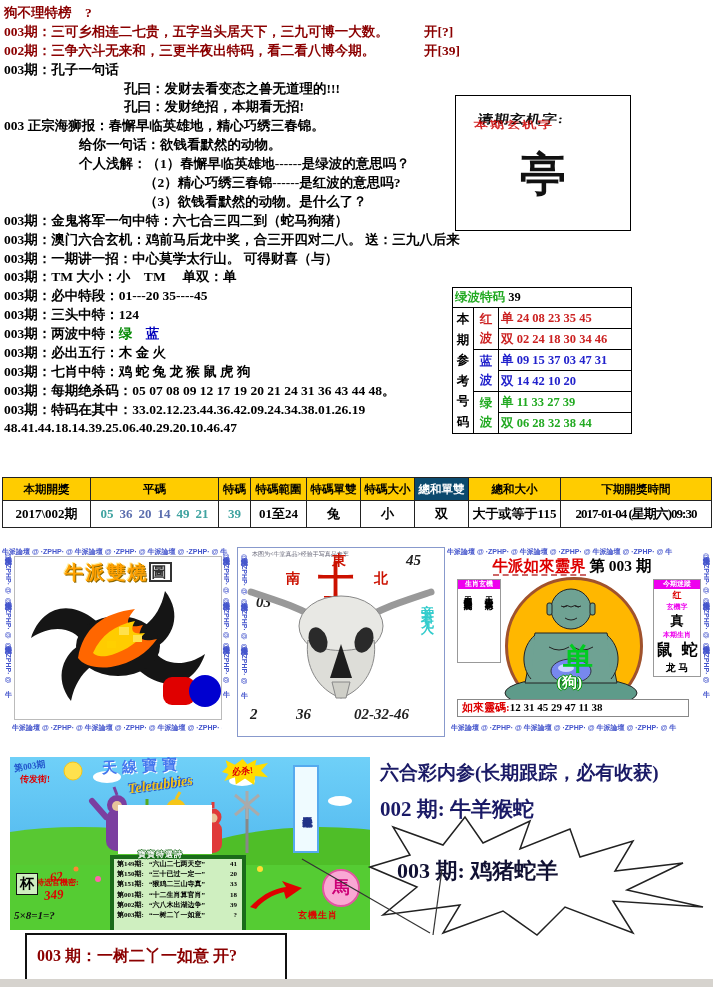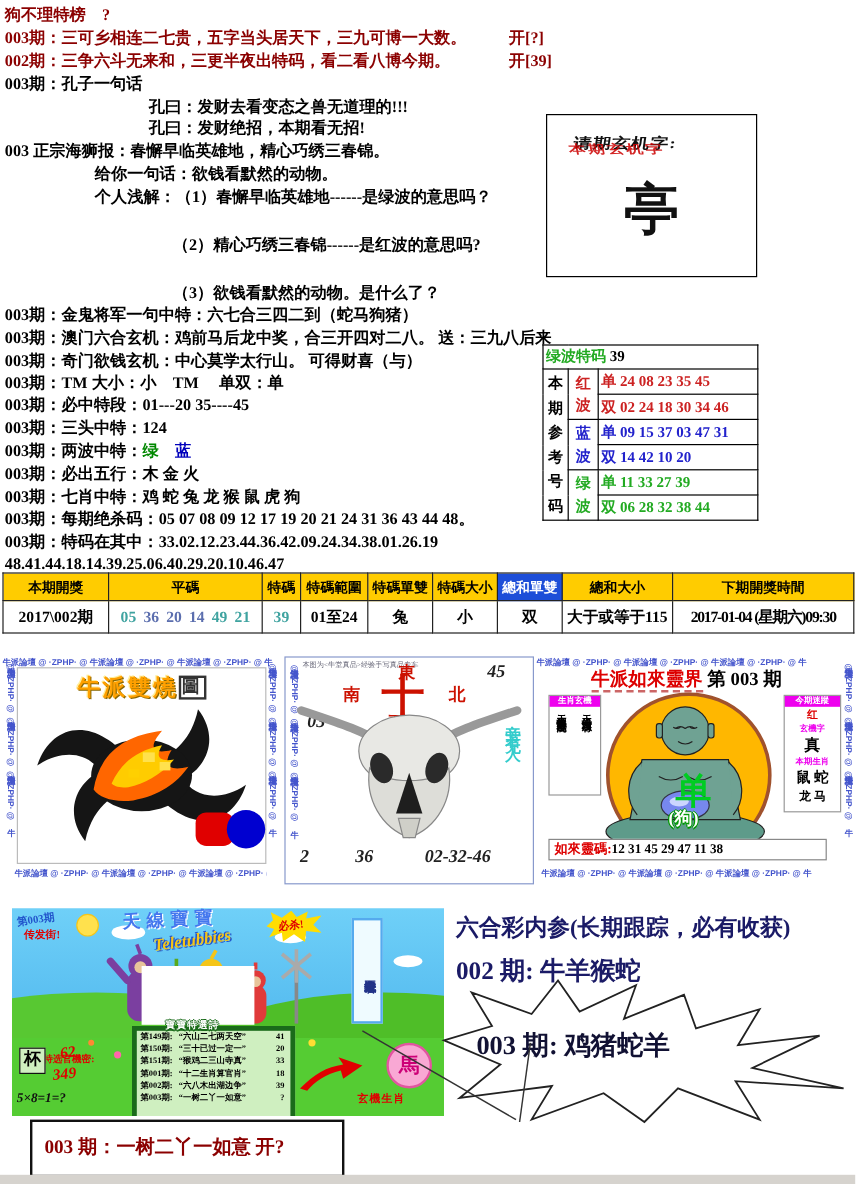--- a/index.html
+++ b/index.html
@@ -2,41 +2,41 @@
 <html><head>
 <meta charset="utf-8">
 <style>
   html,body{margin:0;padding:0;background:#fff;}
   .page{position:relative;width:713px;height:987px;background:#fff;overflow:hidden;
         font-family:"Liberation Serif",serif;color:#000;}
   
   .toplines{position:absolute;left:4px;top:4px;width:709px;}
   .ln{position:relative;height:18.9px;font-size:13.5px;font-weight:bold;white-space:pre;}
   .maroon{color:#8B0000;}
-  .i1{padding-left:75px;} .i2{padding-left:120px;} .i3{padding-left:140px;margin-top:21px;}
+  .i1{padding-left:75px;} .i2{padding-left:120px;} .i3{padding-left:140px;}
   .rlab{position:absolute;left:420px;top:0;color:#8B0000;}
   .grn{color:#008800;} .blu{color:#0000BB;}
   
   .mybox{position:absolute;left:455px;top:95px;width:174px;height:134px;border:1px solid #000;background:#fff;}
   .glitch{position:relative;height:40px;}
   .g1{position:absolute;left:22px;top:14px;font-size:15px;font-weight:bold;color:#111;transform:skewX(-8deg) scaleY(.8);letter-spacing:1px;}
   .g2{position:absolute;left:18px;top:20px;font-size:14px;font-weight:bold;color:#CC0000;transform:skewX(12deg) scaleY(.7);letter-spacing:2px;opacity:.85;}
   .bigchar{position:absolute;left:0;right:0;top:48px;text-align:center;font-size:46px;font-weight:bold;color:#111;}
   
   .ref{position:absolute;left:452px;top:287px;width:180px;border-collapse:collapse;background:#fff;}
   .ref td{border:1px solid #000;padding:0 2px;font-weight:bold;}
   .ref-hdr{font-size:12.5px;height:19px;}
   .vlab{width:16px;font-size:12.5px;word-break:break-all;line-height:20.5px;text-align:center;}
   .wave{width:20px;font-size:12.5px;word-break:break-all;line-height:19px;text-align:center;}
   .nums{font-size:12.5px;height:20px;white-space:nowrap;}
   .c-red{color:#CC2222;} .c-blu{color:#2222CC;} .c-grn{color:#22AA22;}
   
   .sum{position:absolute;left:2px;top:477px;width:709px;border-collapse:collapse;table-layout:fixed;}
   .sum th{background:#FFCC00;border:1px solid #222;font-size:11.5px;height:20px;font-weight:bold;}
-  .sum th.dark{background:#1d4ed8;color:#fff;}
+  .sum th.dark{background:#0c4a6e;color:#fff;}
   .sum td{border:1px solid #222;font-size:13px;font-weight:bold;text-align:center;height:24px;white-space:nowrap;}
   .teal{color:#3FA3A0;} .nblu{color:#5B6EAE;}
   .pingspan{margin:0 3px;}
   .bigdate{font-size:15px;letter-spacing:-1px;}
   
   .panel{position:absolute;top:547px;height:188px;background:#fff;}
   .hwm{font-size:7px;color:#4455cc;font-weight:bold;white-space:nowrap;overflow:hidden;font-family:"Liberation Sans",sans-serif;}
   .vwm{position:absolute;writing-mode:vertical-rl;font-size:7px;color:#4455cc;font-weight:bold;
        font-family:"Liberation Sans",sans-serif;height:180px;overflow:hidden;top:4px;}
   .p-left{left:2px;width:230px;}
@@ -118,21 +118,21 @@
     <div class="ln"><span>003期：孔子一句话</span></div>
     <div class="ln i2"><span>孔曰：发财去看变态之兽无道理的!!!</span></div>
     <div class="ln i2"><span>孔曰：发财绝招，本期看无招!</span></div>
     <div class="ln"><span>003 正宗海狮报：春懈早临英雄地，精心巧绣三春锦。</span></div>
     <div class="ln i1"><span>给你一句话：欲钱看默然的动物。</span></div>
     <div class="ln i1"><span>个人浅解：（1）春懈早临英雄地------是绿波的意思吗？</span></div>
     <div class="ln i3"><span>（2）精心巧绣三春锦------是红波的意思吗?</span></div>
     <div class="ln i3"><span>（3）欲钱看默然的动物。是什么了？</span></div>
     <div class="ln"><span>003期：金鬼将军一句中特：六七合三四二到（蛇马狗猪）</span></div>
     <div class="ln"><span>003期：澳门六合玄机：鸡前马后龙中奖，合三开四对二八。 送：三九八后来</span></div>
-    <div class="ln"><span>003期：奇门欲钱玄机：中心莫学太行山。 可得财喜（与）</span></div>
+    <div class="ln"><span>003期：一期讲一招：中心莫学太行山。 可得财喜（与）</span></div>
     <div class="ln"><span>003期：TM 大小：小　TM　 单双：单</span></div>
     <div class="ln"><span>003期：必中特段：01---20 35----45</span></div>
     <div class="ln"><span>003期：三头中特：124</span></div>
     <div class="ln"><span>003期：两波中特：</span><span class="grn">绿</span><span>　</span><span class="blu">蓝</span></div>
     <div class="ln"><span>003期：必出五行：木 金 火</span></div>
     <div class="ln"><span>003期：七肖中特：鸡 蛇 兔 龙 猴 鼠 虎 狗</span></div>
     <div class="ln"><span>003期：每期绝杀码：05 07 08 09 12 17 19 20 21 24 31 36 43 44 48。</span></div>
     <div class="ln"><span>003期：特码在其中：33.02.12.23.44.36.42.09.24.34.38.01.26.19</span></div>
     <div class="ln"><span>48.41.44.18.14.39.25.06.40.29.20.10.46.47</span></div>
   </div>
@@ -290,21 +290,21 @@
         <span class="vcol">天生麗艷好萬麗</span>
         <span class="vcol">天牛投才以有用</span>
       </div>
     </div>
     <div class="sbox" style="left:206px;top:32px;width:46px;height:96px;">
       <div class="sbhdr">今期迷蹤</div>
       <div style="color:#DD0000;font-size:9px;">红</div>
       <div class="mag">玄機字</div>
       <div style="font-size:13px;">真</div>
       <div class="mag">本期生肖</div>
-      <div style="font-size:12px;">鼠 蛇</div>
+      <div style="font-size:16px;font-family:Liberation Mono, monospace;">鼠 蛇</div>
       <div style="font-size:10px;">龙 马</div>
     </div>
     <div class="greenDan">单</div>
     <div class="parenOut">(狗)</div>
     <div class="codeStrip"><span class="lbl">如來靈碼:</span><span>12 31 45 29 47 11 38</span></div>
     <div class="hwm" style="position:absolute;bottom:2px;left:4px;right:14px;">牛派論壇 @ ·ZPHP· @ 牛派論壇 @ ·ZPHP· @ 牛派論壇 @ ·ZPHP· @ 牛</div>
   </div>
 
   <div class="poster">
     <svg width="360" height="173" viewBox="0 0 360 173" style="position:absolute;left:0;top:0;">

